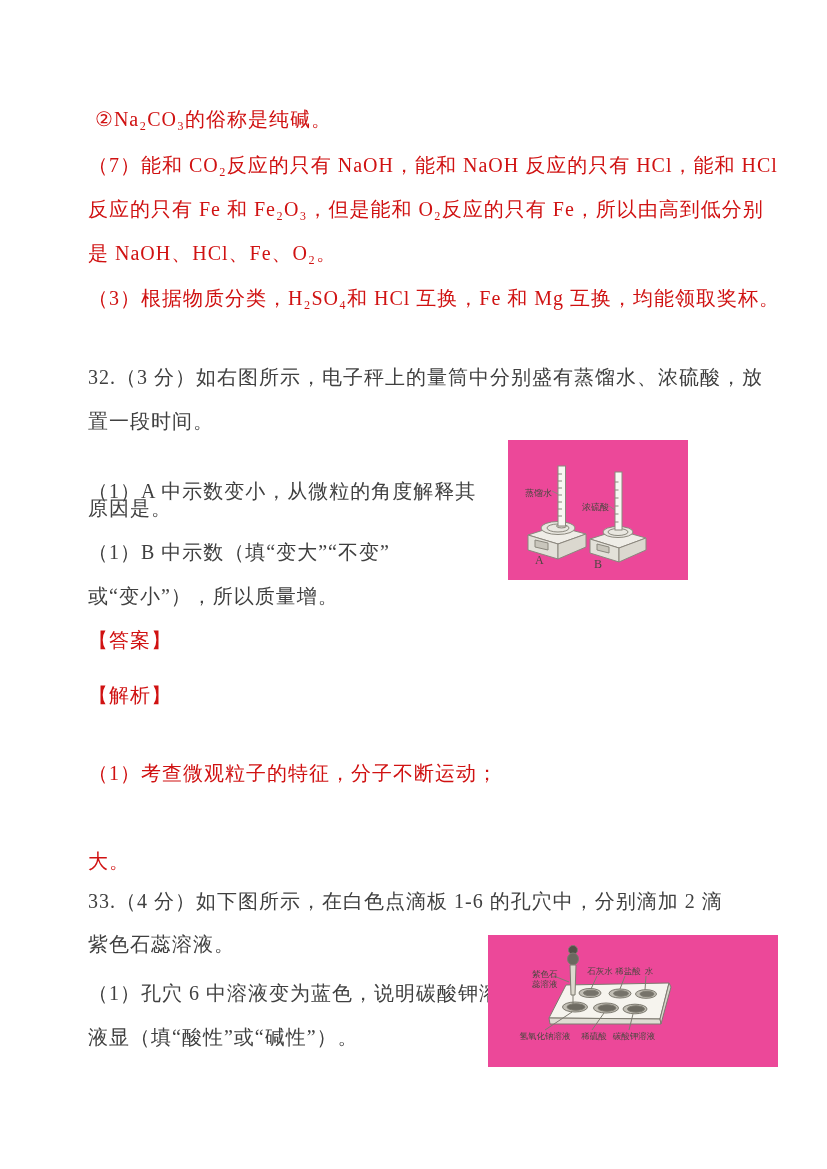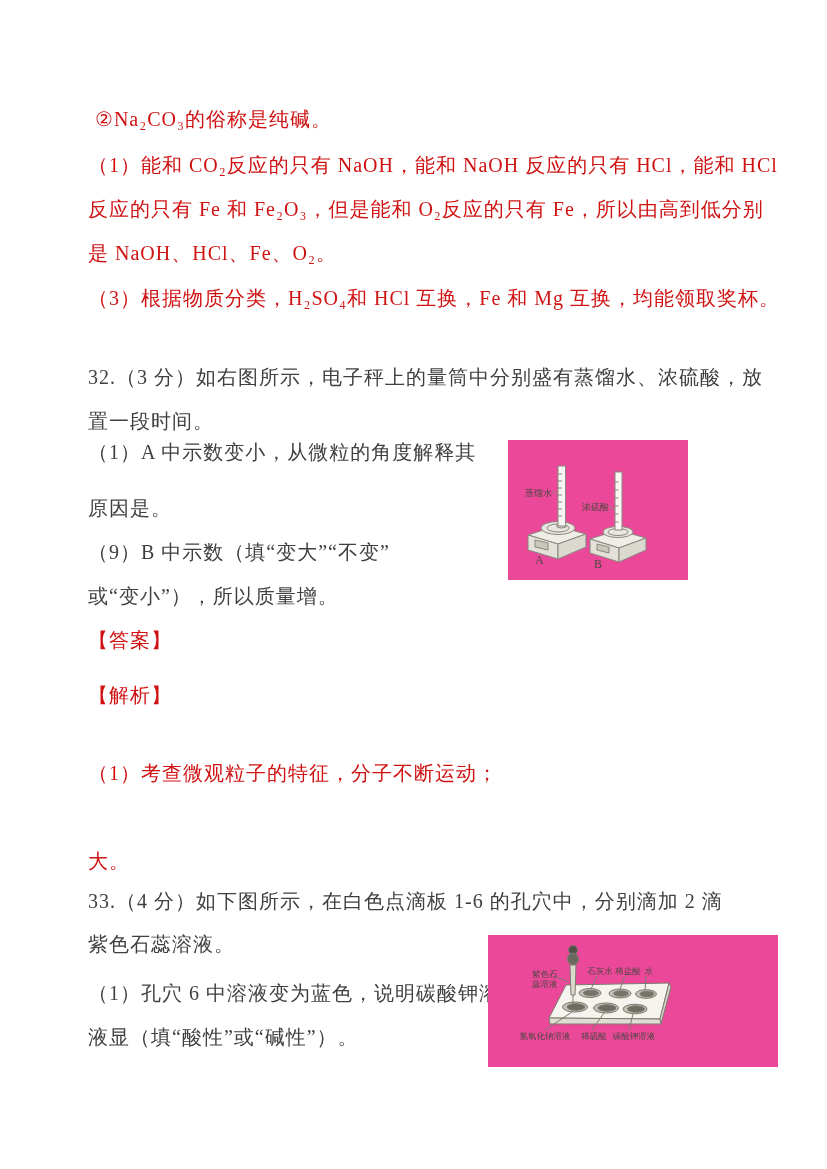--- a/index.html
+++ b/index.html
@@ -33,30 +33,30 @@
     font-family:"Liberation Serif","DejaVu Serif",serif;
     fill:#4a4840;
   }
 </style>
 </head>
 <body>
 
 <div class="page">
 
   <p class="ln red indent1" style="top:108px">②Na₂CO₃的俗称是纯碱。</p>
-  <p class="ln red" style="top:154px">（1）能和 CO₂反应的只有 NaOH，能和 NaOH 反应的只有 HCl，能和 HCl</p>
+  <p class="ln red" style="top:154px">（7）能和 CO₂反应的只有 NaOH，能和 NaOH 反应的只有 HCl，能和 HCl</p>
   <p class="ln red" style="top:198px">反应的只有 Fe 和 Fe₂O₃，但是能和 O₂反应的只有 Fe，所以由高到低分别</p>
   <p class="ln red" style="top:242px">是 NaOH、HCl、Fe、O₂。</p>
   <p class="ln red" style="top:287px">（3）根据物质分类，H₂SO₄和 HCl 互换，Fe 和 Mg 互换，均能领取奖杯。</p>
 
   <p class="ln black" style="top:366px">32.（3 分）如右图所示，电子秤上的量筒中分别盛有蒸馏水、浓硫酸，放</p>
   <p class="ln black" style="top:410px">置一段时间。</p>
-  <p class="ln black" style="top:441px">（1）A 中示数变小，从微粒的角度解释其</p>
+  <p class="ln black" style="top:480px">（1）A 中示数变小，从微粒的角度解释其</p>
   <p class="ln black" style="top:497px">原因是。</p>
-  <p class="ln black" style="top:541px">（9）B 中示数（填“变大”“不变”</p>
+  <p class="ln black" style="top:541px">（1）B 中示数（填“变大”“不变”</p>
   <p class="ln black" style="top:585px">或“变小”），所以质量增。</p>
 
   <p class="ln red" style="top:629px">【答案】</p>
   <p class="ln red" style="top:684px">【解析】</p>
   <p class="ln red" style="top:762px">（1）考查微观粒子的特征，分子不断运动；</p>
   <p class="ln red" style="top:850px">大。</p>
 
   <p class="ln black" style="top:890px">33.（4 分）如下图所示，在白色点滴板 1-6 的孔穴中，分别滴加 2 滴</p>
   <p class="ln black" style="top:933px">紫色石蕊溶液。</p>
   <p class="ln black" style="top:982px">（1）孔穴 6 中溶液变为蓝色，说明碳酸钾溶</p>

